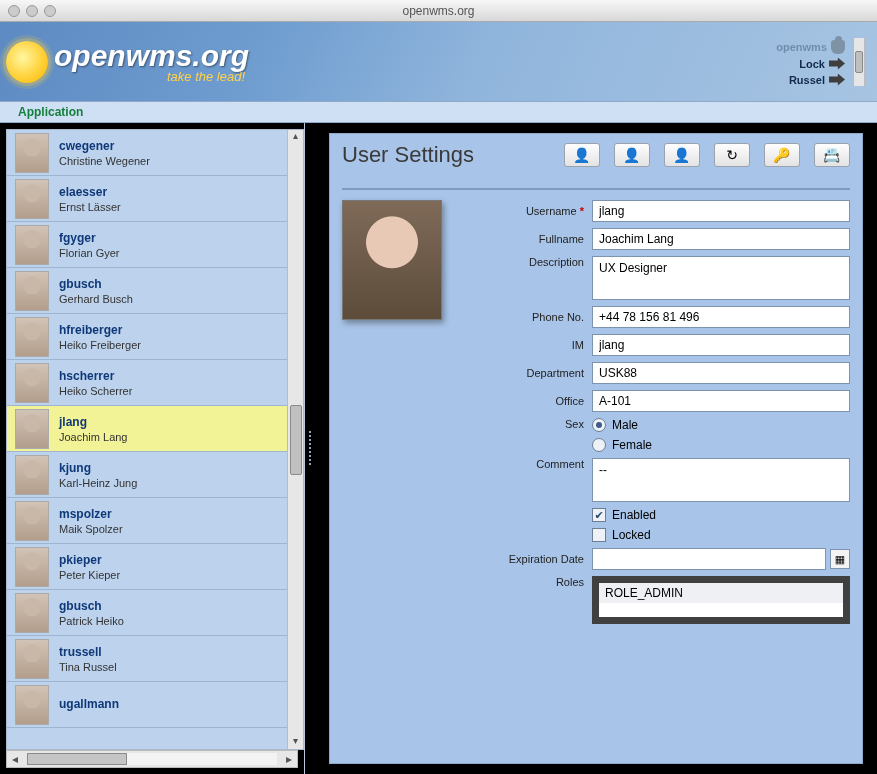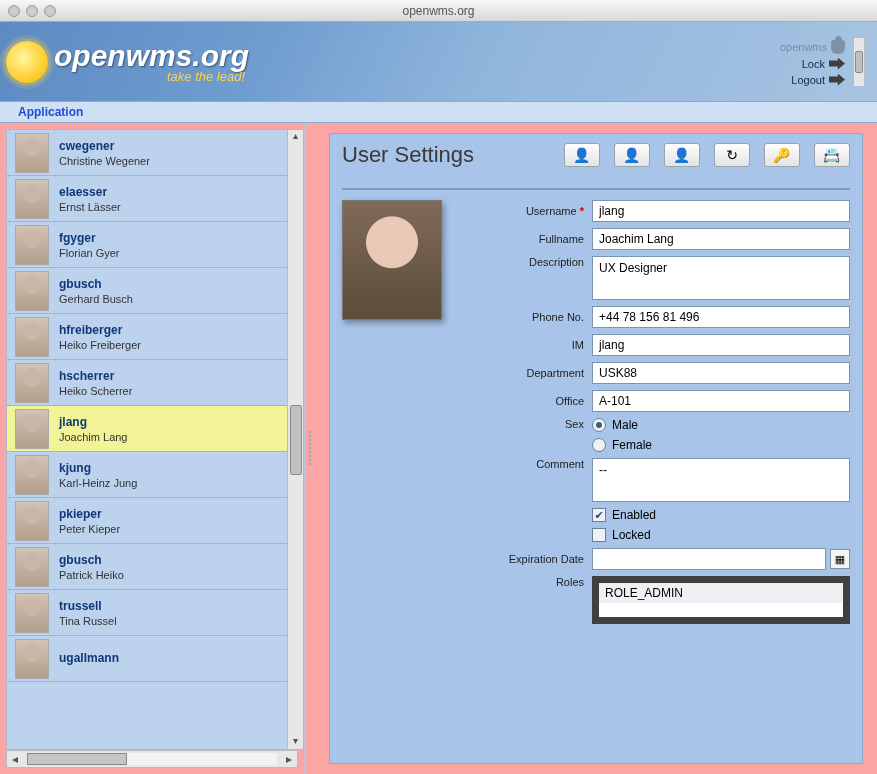--- a/index.html
+++ b/index.html
@@ -47,21 +47,21 @@
   color: #fff; font-size: 30px; font-weight: bold; font-style: italic;
   text-shadow: 1px 1px 2px rgba(0,0,0,.45);
 }
 .brand-tag {
   color: #ffd24a; font-style: italic; font-size: 13px;
   text-align: right; margin-top: -4px; padding-right: 4px;
 }
 .banner-right { display:flex; align-items:flex-start; gap:8px; }
 .banner-links { display:flex; flex-direction:column; align-items:flex-end; gap:4px; margin-top:2px; }
 .banner-link {
-  color:#13294b; font-size:11px; font-weight:normal; display:flex; align-items:center; gap:4px;
+  color:#13294b; font-size:11px; font-weight:bold; display:flex; align-items:center; gap:4px;
   cursor:pointer;
 }
 .banner-link.dim { opacity:.35; }
 .arrow-right {
   width:16px; height:12px; background:#3f3f3f;
   clip-path: polygon(0 25%, 55% 25%, 55% 0, 100% 50%, 55% 100%, 55% 75%, 0 75%);
 }
 .person-icon {
   width:14px; height:14px; background:#3c3c3c; border-radius:3px 3px 6px 6px;
   position:relative;
@@ -74,24 +74,24 @@
   width:12px; align-self:stretch; background:#e6e6e6;
   border-left:1px solid #bbb; border-right:1px solid #bbb;
   display:flex; align-items:center; justify-content:center;
 }
 .vbar-thumb { width:8px; height:22px; background:#bfbfbf; border:1px solid #8a8a8a; border-radius:2px; }
 .menubar {
   height: 22px; background:#cfe0f5;
   border-top:1px solid #8fa9c9; border-bottom:1px solid #8fa9c9;
   display:flex; align-items:center; padding:0 18px;
 }
-.menu-item { color:#1d4ed8; font-weight:bold; cursor:pointer; }
+.menu-item { color:#15803d; font-weight:bold; cursor:pointer; }
 .workspace {
   display:flex; height: calc(774px - 22px - 79px - 22px);
-  background:#fca5a5;
+  background:#000000;
 }
 .sidebar-wrap {
   width:305px; display:flex; flex-direction:column; border-right:1px solid #b9c7da;
 }
 .user-list {
   flex:1; overflow:hidden; background:#bcd2ed; border:1px solid #a9b9ce; margin:6px 0 0 6px;
   display:flex;
 }
 .user-list-inner { flex:1; }
 .list-row {
@@ -210,21 +210,21 @@
     <div class="banner-links">
       <div class="banner-link dim">
         <span>openwms</span>
         <span class="person-icon"></span>
       </div>
       <div class="banner-link">
         <span>Lock</span>
         <span class="arrow-right"></span>
       </div>
       <div class="banner-link">
-        <span>Logout</span>
+        <span>Russel</span>
         <span class="arrow-right"></span>
       </div>
     </div>
     <div class="vbar">
         <div class="vbar-thumb"></div>
       </div>
   </div>
 </div>
 
 <div class="menubar">
@@ -283,20 +283,27 @@
             <div class="row-text">
               <div class="row-user">jlang</div>
               <div class="row-name">Joachim Lang</div>
             </div>
           </div>
           <div class="list-row">
             <div class="avatar"></div>
             <div class="row-text">
               <div class="row-user">kjung</div>
               <div class="row-name">Karl-Heinz Jung</div>
+            </div>
+          </div>
+          <div class="list-row">
+            <div class="avatar"></div>
+            <div class="row-text">
+              <div class="row-user">mspolzer</div>
+              <div class="row-name">Maik Spolzer</div>
             </div>
           </div>
           <div class="list-row">
             <div class="avatar"></div>
             <div class="row-text">
               <div class="row-user">pkieper</div>
               <div class="row-name">Peter Kieper</div>
             </div>
           </div>
           <div class="list-row">

